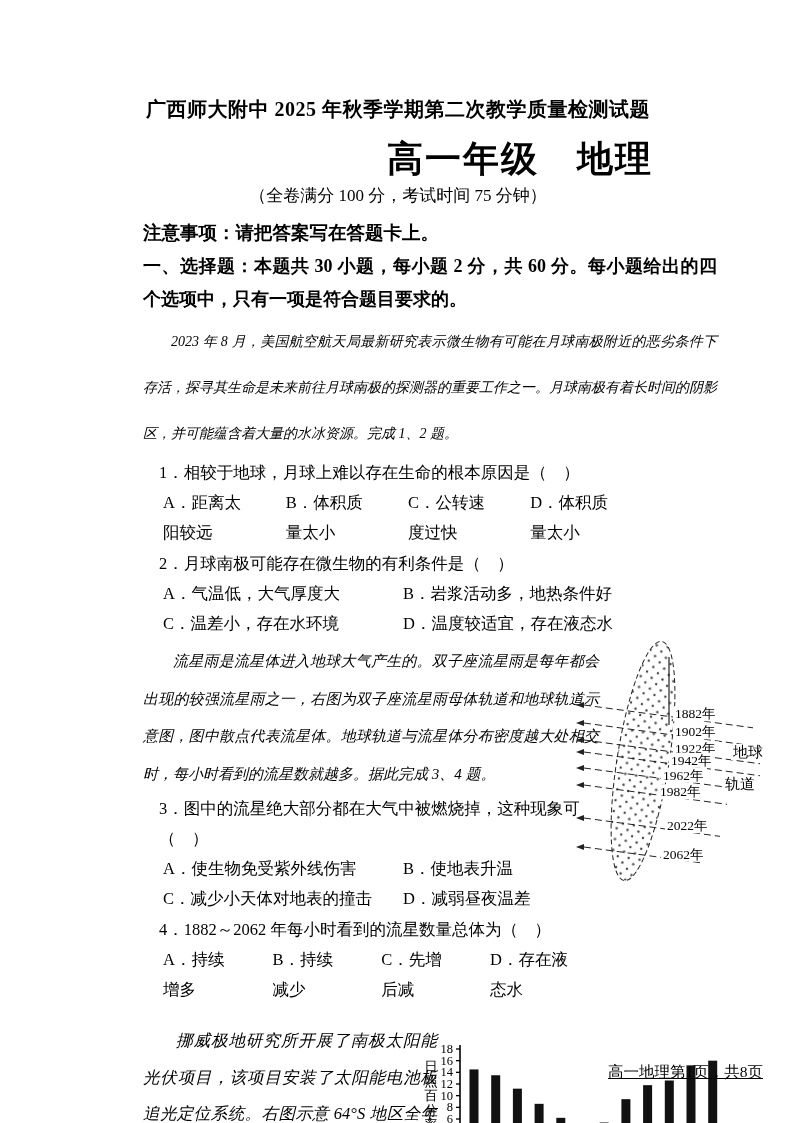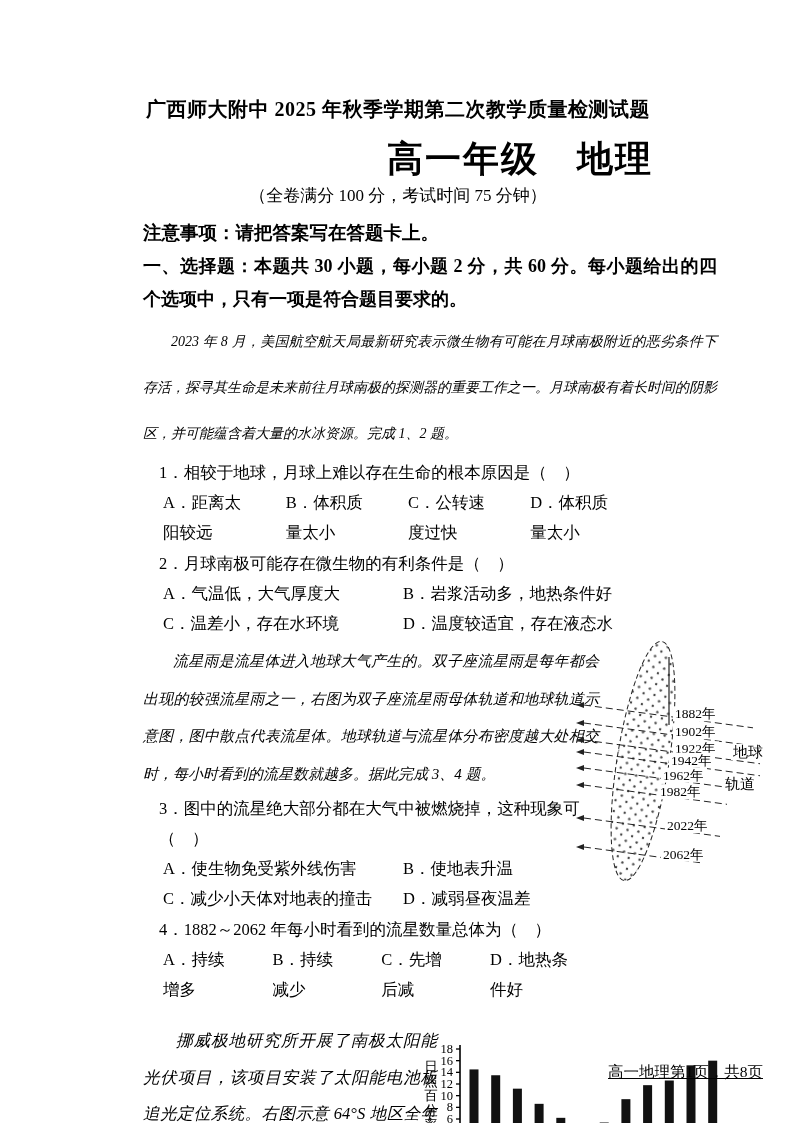--- a/index.html
+++ b/index.html
@@ -203,21 +203,21 @@
           <span class="opt">D．减弱昼夜温差</span>
         </span>
       </div>
 
       <div class="question q34">
         <span class="stem"><span>4．</span><span>1882～2062 年每小时看到的流星数量总体为（　）</span></span>
         <span class="opts-row">
           <span class="opt">A．持续增多</span>
           <span class="opt">B．持续减少</span>
           <span class="opt">C．先增后减</span>
-          <span class="opt">D．地热条件好</span>
+          <span class="opt">D．存在液态水</span>
         </span>
       </div>
     </div>
 
     <div class="bottom-wrap">
       <div class="solar-para kaiti">挪威极地研究所开展了南极太阳能光伏项目，该项目安装了太阳能电池板追光定位系统。右图示意 64°S 地区全年各月份日照百分率（实际日照时间/理论日照时间）。完成 5、6 题。</div>
       <div class="sunshine-chart" id="sunshine-chart"><svg viewBox="0 0 332 180" width="332" height="180">
             <line x1="41" y1="123" x2="45" y2="123" stroke="#000" stroke-width="1.3"></line>
             <text x="38" y="127" font-size="12.5" text-anchor="end">0</text>
             <line x1="41" y1="111.33333333333333" x2="45" y2="111.33333333333333" stroke="#000" stroke-width="1.3"></line>

